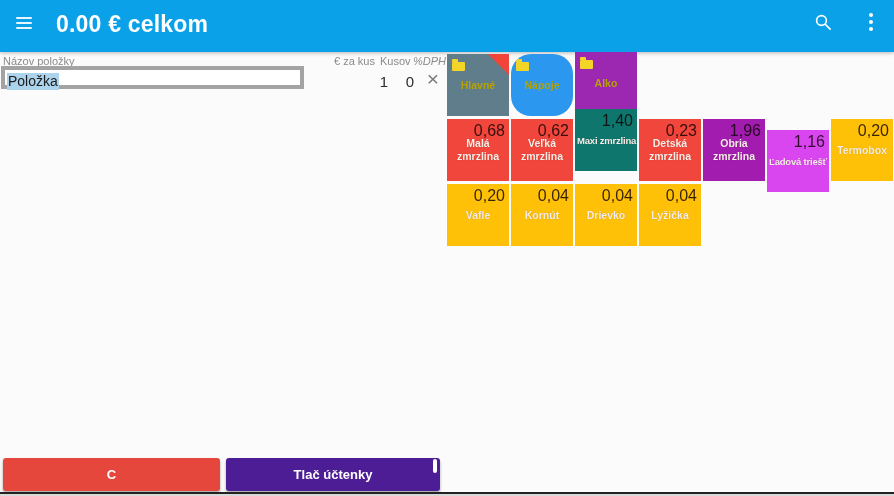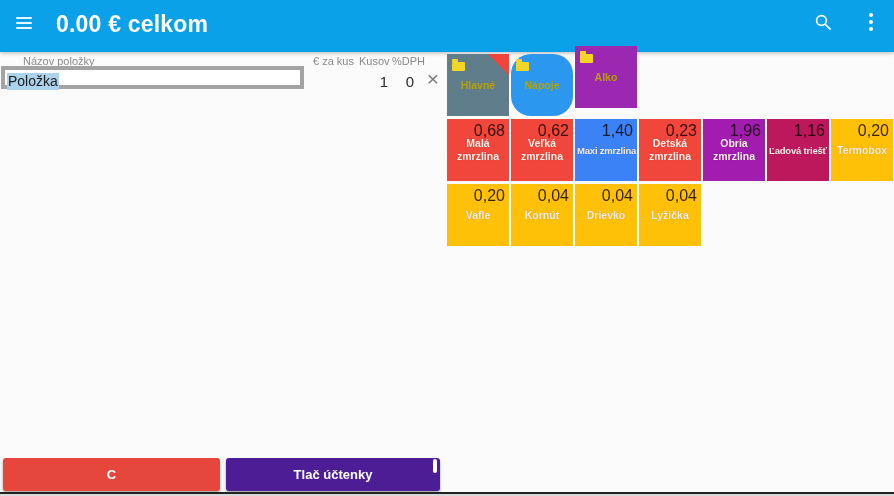--- a/index.html
+++ b/index.html
@@ -15,25 +15,25 @@
   .hamburger { position:absolute; left:16px; top:17px; width:16px; cursor:pointer; }
   .hamburger span { display:block; height:2px; margin:0 0 3px 0; background:#EAF5FC; border-radius:1px; }
   .appbar-title {
     position:absolute; left:56px; top:11px; margin:0;
     color:#fff; font-size:23px; font-weight:bold; letter-spacing:0.2px; white-space:nowrap;
   }
   .search-btn { position:absolute; right:62px; top:13px; width:18px; height:18px; cursor:pointer; }
   .kebab { position:absolute; right:21px; top:13px; width:4px; cursor:pointer; }
   .kebab i { display:block; width:4px; height:4px; margin-bottom:3px; background:#fff; border-radius:50%; }
   
-  .field-label { position:absolute; left:3px; top:55px; font-size:11px; color:#8A8A8A;margin-left:20px; }
-  .col-header  { position:absolute; top:55px; font-size:11px; color:#8A8A8A; white-space:nowrap; }
+  .field-label { position:absolute; left:3px; top:55px; font-size:11px; color:#8A8A8A; }
+  .col-header  { position:absolute; top:55px; font-size:11px; color:#8A8A8A; white-space:nowrap;margin-left:21px; }
   .price-h { left:313px; }
   .qty-h   { left:359px; }
-  .vat-h   { left:392px; }
+  .vat-h   { left:392px;font-style:italic; }
   .textfield {
     position:absolute; left:1px; top:66px; width:303px; height:23px;
     background:#fff; border:4px solid #a3a3a3; box-sizing:border-box; cursor:text;
   }
   .textfield .selected {
     display:inline-block; margin:3px 0 0 2px; padding:0 1px;
     font-size:14px; line-height:17px; color:#1B1B1B; background:#ABD3EC;
   }
   .num-value { position:absolute; top:73px; text-align:right; font-size:15px; color:#2B2B2B; }
   .qty-value { left:358px; width:30px; }
@@ -121,45 +121,45 @@
   <div class="tile-grid">
       <div class="tile category" style="left: 447px; top: 54px; background: rgb(96, 125, 139); padding-left: 34px;">
         <span class="folder"></span>
         <span class="corner"></span>
         <span class="tile-label">Hlavné</span>
       </div>
       <div class="tile category" style="left: 511px; top: 54px; background: rgb(43, 151, 238); border-radius: 20px;">
         <span class="folder"></span>
         <span class="tile-label">Nápoje</span>
       </div>
-      <div class="tile category" style="left: 575px; top: 46px; background: rgb(156, 39, 176);">
+      <div class="tile category" style="left: 575px; top: 52px; background: rgb(156, 39, 176);">
         <span class="folder"></span>
         <span class="tile-label">Alko</span>
       </div>
       <div class="tile item" style="left: 447px; top: 119px; background: rgb(241, 70, 59);">
         <span class="tile-price">0,68</span>
         <span class="tile-label">Malá zmrzlina</span>
       </div>
       <div class="tile item" style="left: 511px; top: 119px; background: rgb(241, 70, 59);">
         <span class="tile-price">0,62</span>
         <span class="tile-label">Veľká zmrzlina</span>
       </div>
-      <div class="tile item" style="left: 575px; top: 119px; background: #3b82f6; padding-left: 7px;">
+      <div class="tile item" style="left: 575px; top: 109px; background: #0f766e; padding-left: 7px;">
         <span class="tile-price">1,40</span>
         <span class="tile-label one-line">Maxi zmrzlina</span>
       </div>
       <div class="tile item" style="left: 639px; top: 119px; background: rgb(241, 70, 59);">
         <span class="tile-price">0,23</span>
         <span class="tile-label">Detská zmrzlina</span>
       </div>
       <div class="tile item" style="left: 703px; top: 119px; background: #a21caf;">
         <span class="tile-price">1,96</span>
         <span class="tile-label">Obria zmrzlina</span>
       </div>
-      <div class="tile item" style="left: 767px; top: 119px; background: #be185d;">
+      <div class="tile item" style="left: 767px; top: 130px; background: #d946ef;">
         <span class="tile-price">1,16</span>
         <span class="tile-label one-line">Ľadová triešť</span>
       </div>
       <div class="tile item" style="left: 831px; top: 119px; background: rgb(255, 193, 7);">
         <span class="tile-price">0,20</span>
         <span class="tile-label">Termobox</span>
       </div>
       <div class="tile item" style="left: 447px; top: 184px; background: rgb(255, 193, 7);">
         <span class="tile-price">0,20</span>
         <span class="tile-label">Vafle</span>

